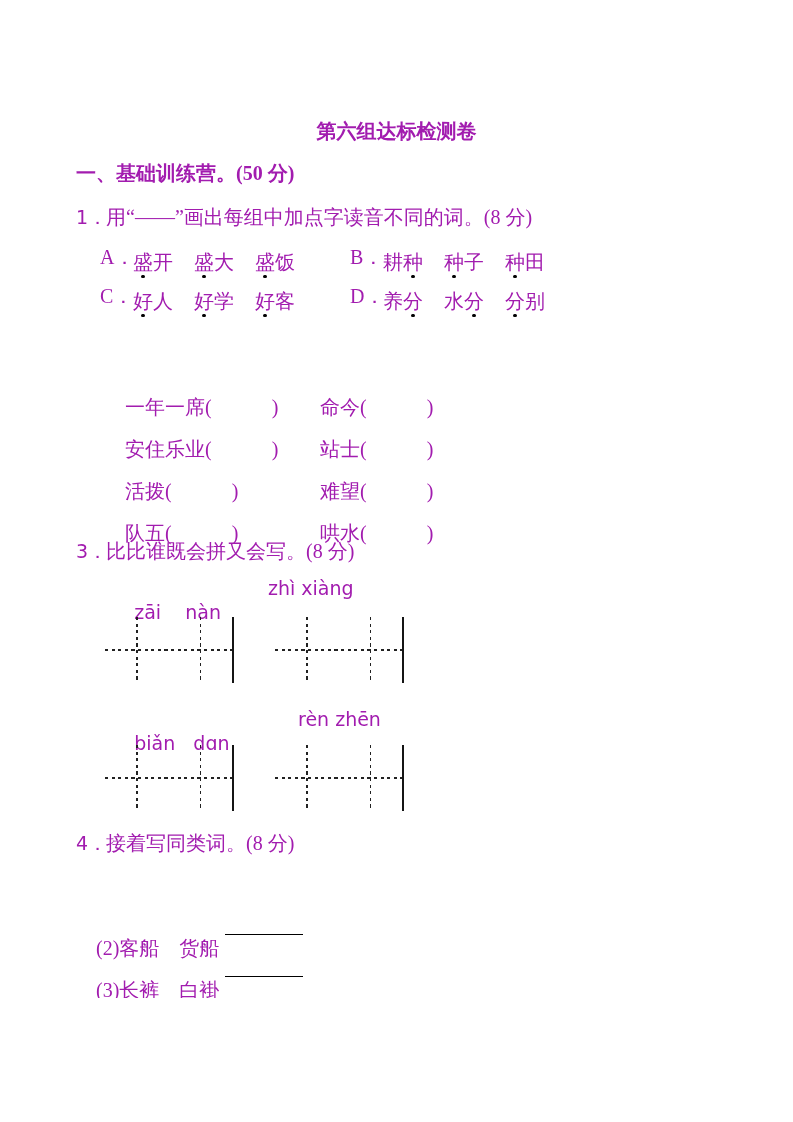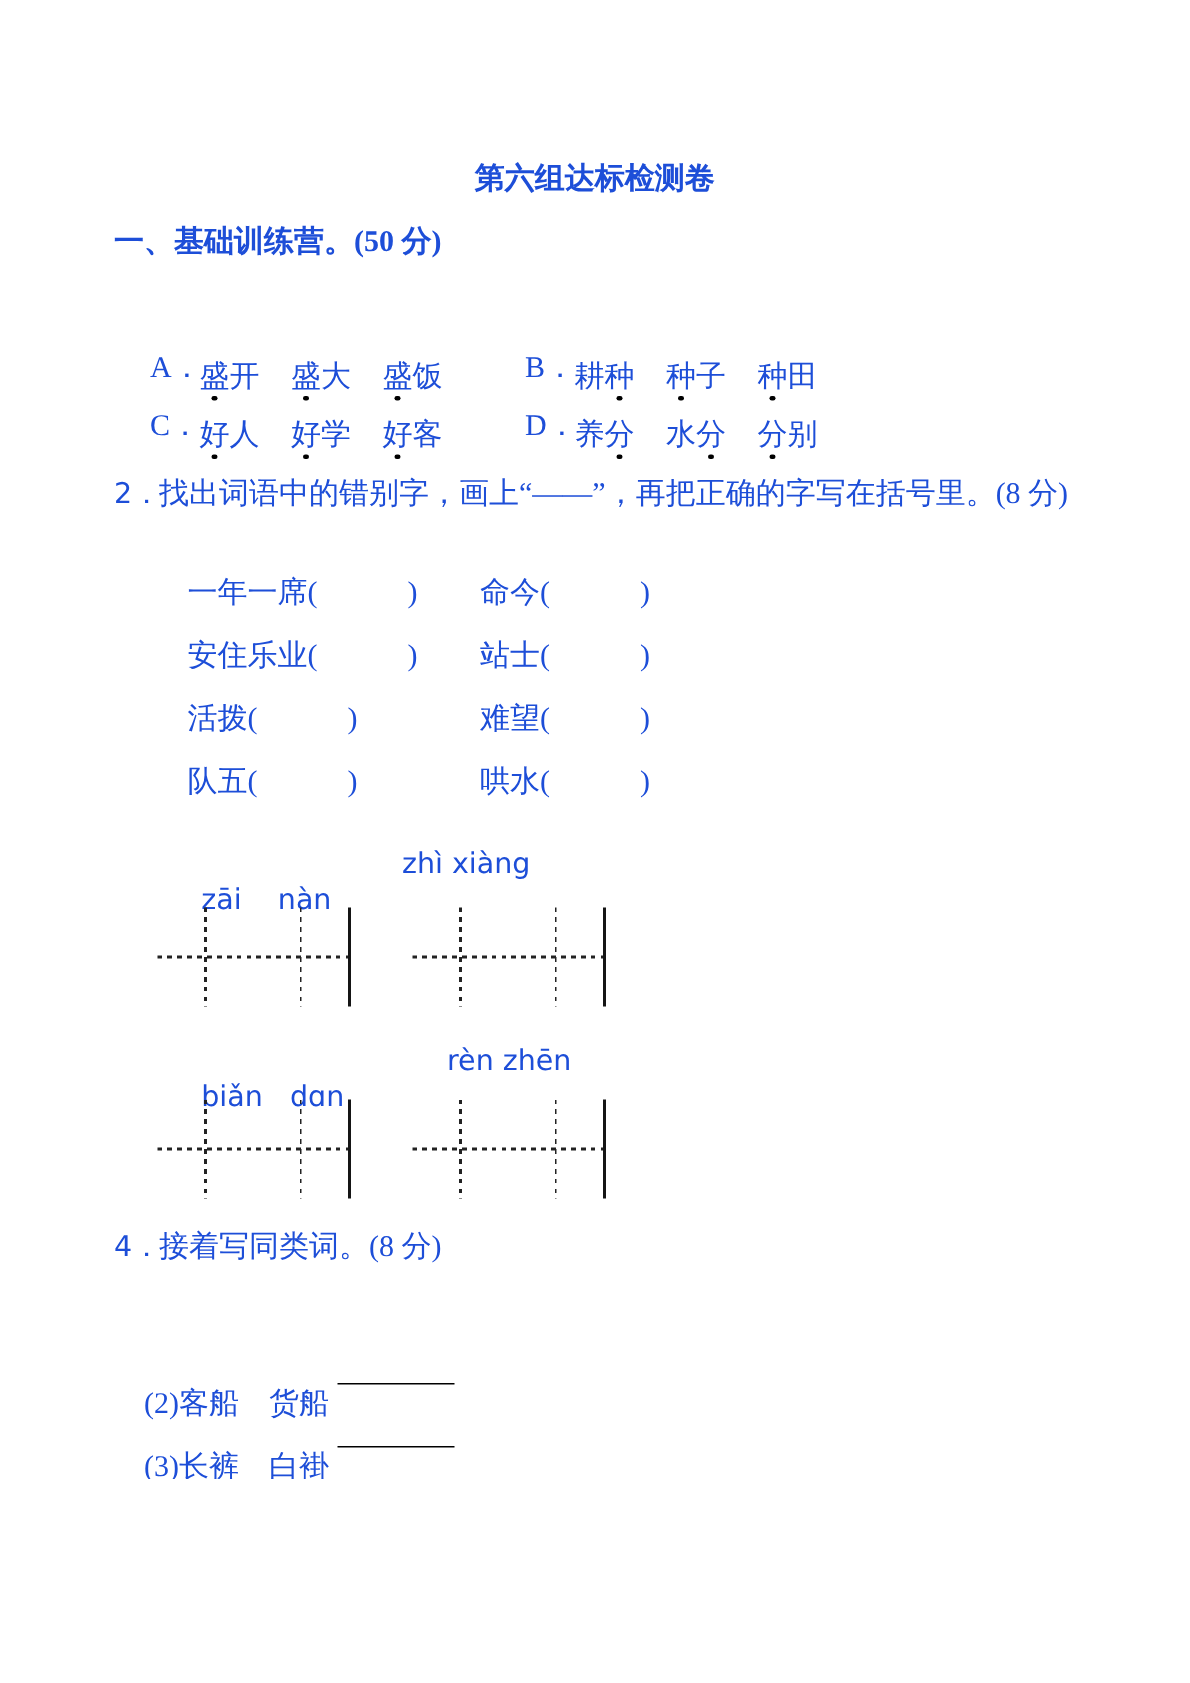--- a/index.html
+++ b/index.html
@@ -1,21 +1,21 @@
 <!DOCTYPE html>
 <html><head>
 <meta charset="utf-8">
 <style>
   html,body { margin:0; padding:0; background:#ffffff; }
   .page {
     position:relative;
     width:793px; height:982px;
-    margin:4px auto;
+    margin:16px auto;
     background:#ffffff;
-    color:#1d4ed8;
+    color:#a21caf;
     font-family:"Liberation Serif","DejaVu Serif",serif;
     overflow:hidden;
   }
   .abs { position:absolute; }
   .cjk { font-size:20px; line-height:24px; }
   .bold { font-weight:700; }
   .center { left:0; width:793px; text-align:center; }
   .pre { white-space:pre; }
 
   .q-num {
@@ -66,54 +66,57 @@
 </style>
 </head>
 <body>
 
 <div class="page">
 
   <div class="abs center cjk bold" style="top:103px">第六组达标检测卷</div>
 
   <div class="abs cjk bold" style="left:76px; top:145px">一、基础训练营。(50 分)</div>
 
+  <div class="abs cjk" style="left:76px; top:189px">
+    <span class="q-num">1．</span><span>用“——”画出每组中加点字读音不同的词。(8 分)</span>
+  </div>
 
   <div class="abs cjk" style="left:100px; top:229px">
     <span class="opt opt-col1">
       <span class="opt-label">A．</span><span class="w"><span></span><span class="dc">盛</span><span>开</span></span><span class="w"><span></span><span class="dc">盛</span><span>大</span></span><span class="w"><span></span><span class="dc">盛</span><span>饭</span></span>
     </span><span class="opt">
       <span class="opt-label">B．</span><span class="w"><span>耕</span><span class="dc">种</span><span></span></span><span class="w"><span></span><span class="dc">种</span><span>子</span></span><span class="w"><span></span><span class="dc">种</span><span>田</span></span>
     </span>
   </div>
 
   <div class="abs cjk" style="left:100px; top:268px">
     <span class="opt opt-col1">
       <span class="opt-label">C．</span><span class="w"><span></span><span class="dc">好</span><span>人</span></span><span class="w"><span></span><span class="dc">好</span><span>学</span></span><span class="w"><span></span><span class="dc">好</span><span>客</span></span>
     </span><span class="opt">
       <span class="opt-label">D．</span><span class="w"><span>养</span><span class="dc">分</span><span></span></span><span class="w"><span>水</span><span class="dc">分</span><span></span></span><span class="w"><span></span><span class="dc">分</span><span>别</span></span>
     </span>
   </div>
 
-  <div class="abs cjk" style="left:76px; top:313px">
-    <span class="q-num">2．</span><span>找出词语中的错别字，画上“——”，再把正确的字写在括号里。(8 分)</span>
-  </div>
 
   <div class="abs cjk q2row" style="left:105px; top:397px">
     <span class="q2cell">安住乐业(　　　)</span><span class="pre">站士(　　　)</span>
   </div>
   <div class="abs cjk q2row" style="left:105px; top:355px">
     <span class="q2cell">一年一席(　　　)</span><span class="pre">命今(　　　)</span>
   </div>
   <div class="abs cjk q2row" style="left:105px; top:481px">
     <span class="q2cell">队五(　　　)</span><span class="pre">哄水(　　　)</span>
   </div>
   <div class="abs cjk q2row" style="left:105px; top:439px">
     <span class="q2cell">活拨(　　　)</span><span class="pre">难望(　　　)</span>
   </div>
 
+  <div class="abs cjk" style="left:76px; top:523px">
+    <span class="q-num">3．</span><span>比比谁既会拼又会写。(8 分)</span>
+  </div>
 
   <div class="abs pinyin" style="left:110px; top:560px; width:400px">
     <span>zāi    nàn</span>
     <span class="py-right" style="left:158px">zhì xiàng</span>
   </div>
 
   <div class="abs boxes" style="left:105px; top:601px">
     <div class="tzg">
         <i class="v v1"></i>
         <i class="v v2"></i>

